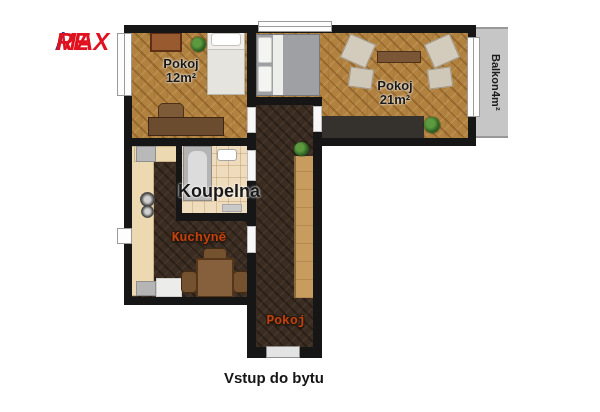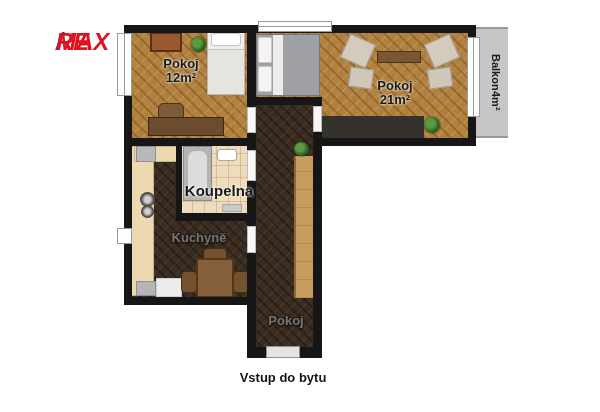--- a/index.html
+++ b/index.html
@@ -27,22 +27,22 @@
       repeating-linear-gradient(0deg, rgba(165,120,70,.30) 0 1px, rgba(0,0,0,0) 1px 12px),
       repeating-linear-gradient(90deg, rgba(165,120,70,.30) 0 1px, rgba(0,0,0,0) 1px 12px);}
 
   .wall{background:#161616;z-index:20;}
   .opening{z-index:30;}
   .window{background:#fdfdfd;border:1px solid #9a9a9a;}
   .furn{z-index:10;}
   .label{z-index:40;font-weight:bold;color:#181818;text-align:center;
          transform:translate(-50%,-50%);line-height:14px;white-space:nowrap;
          text-shadow:0 0 3px rgba(255,255,255,.85),0 0 2px rgba(255,255,255,.85);}
-  .label-outline{color:#737373;
-     text-shadow:-1px -1px 0 #241a12,1px -1px 0 #241a12,-1px 1px 0 #241a12,1px 1px 0 #241a12,0 2px 2px rgba(0,0,0,.6);}
+  .label-outline{color:#c2410c;
+     text-shadow:-1px -1px 0 #241a12,1px -1px 0 #241a12,-1px 1px 0 #241a12,1px 1px 0 #241a12,0 2px 2px rgba(0,0,0,.6);font-family:Liberation Mono, monospace;}
   .plant{border-radius:50%;z-index:15;
      background:radial-gradient(circle at 40% 40%, #5d9a3f 0 30%, #2f6423 60%, #1f4517 100%);
      box-shadow:0 0 0 1px rgba(20,50,15,.35);}
 </style>
 </head>
 <body>
 
 <div id="stage">
 
   <div class="logo">
@@ -133,28 +133,28 @@
   <div class="opening" style="left:266px;top:346px;width:34px;height:12px;background:#e3e3e3;border:1px solid #8f8f8f;z-index:35;"></div>
 
   <div class="label" style="left:181px;top:71px;font-size:13px;">
     <span style="position:static;display:block;">Pokoj</span>
     <span style="position:static;display:block;">12m²</span>
   </div>
   <div class="label" style="left:395px;top:93px;font-size:13px;">
     <span style="position:static;display:block;">Pokoj</span>
     <span style="position:static;display:block;">21m²</span>
   </div>
-  <div class="label" style="left:219px;top:191px;font-size:15px;">
+  <div class="label" style="left:219px;top:191px;font-size:18px;">
     <span style="position:static;display:block;">Koupelna</span>
   </div>
   <div class="label label-outline" style="left:199px;top:238px;font-size:13px;">
     <span style="position:static;display:block;">Kuchyně</span>
   </div>
   <div class="label label-outline" style="left:286px;top:321px;font-size:13px;">
     <span style="position:static;display:block;">Pokoj</span>
   </div>
   <div style="left:479px;top:32px;width:32px;height:101px;z-index:40;writing-mode:vertical-rl;display:flex;align-items:center;justify-content:center;font-weight:bold;font-size:11px;color:#1c1c1c;line-height:13px;text-align:center;">
     <span style="position:static;display:block;">Balkon</span>
     <span style="position:static;display:block;">4m²</span>
   </div>
-  <div class="label" style="left:283px;top:378px;font-size:13px;text-shadow:none;color:#151515;">Vstup do bytu</div>
+  <div class="label" style="left:274px;top:378px;font-size:15px;text-shadow:none;color:#151515;">Vstup do bytu</div>
 
 </div>
 
 </body></html>

